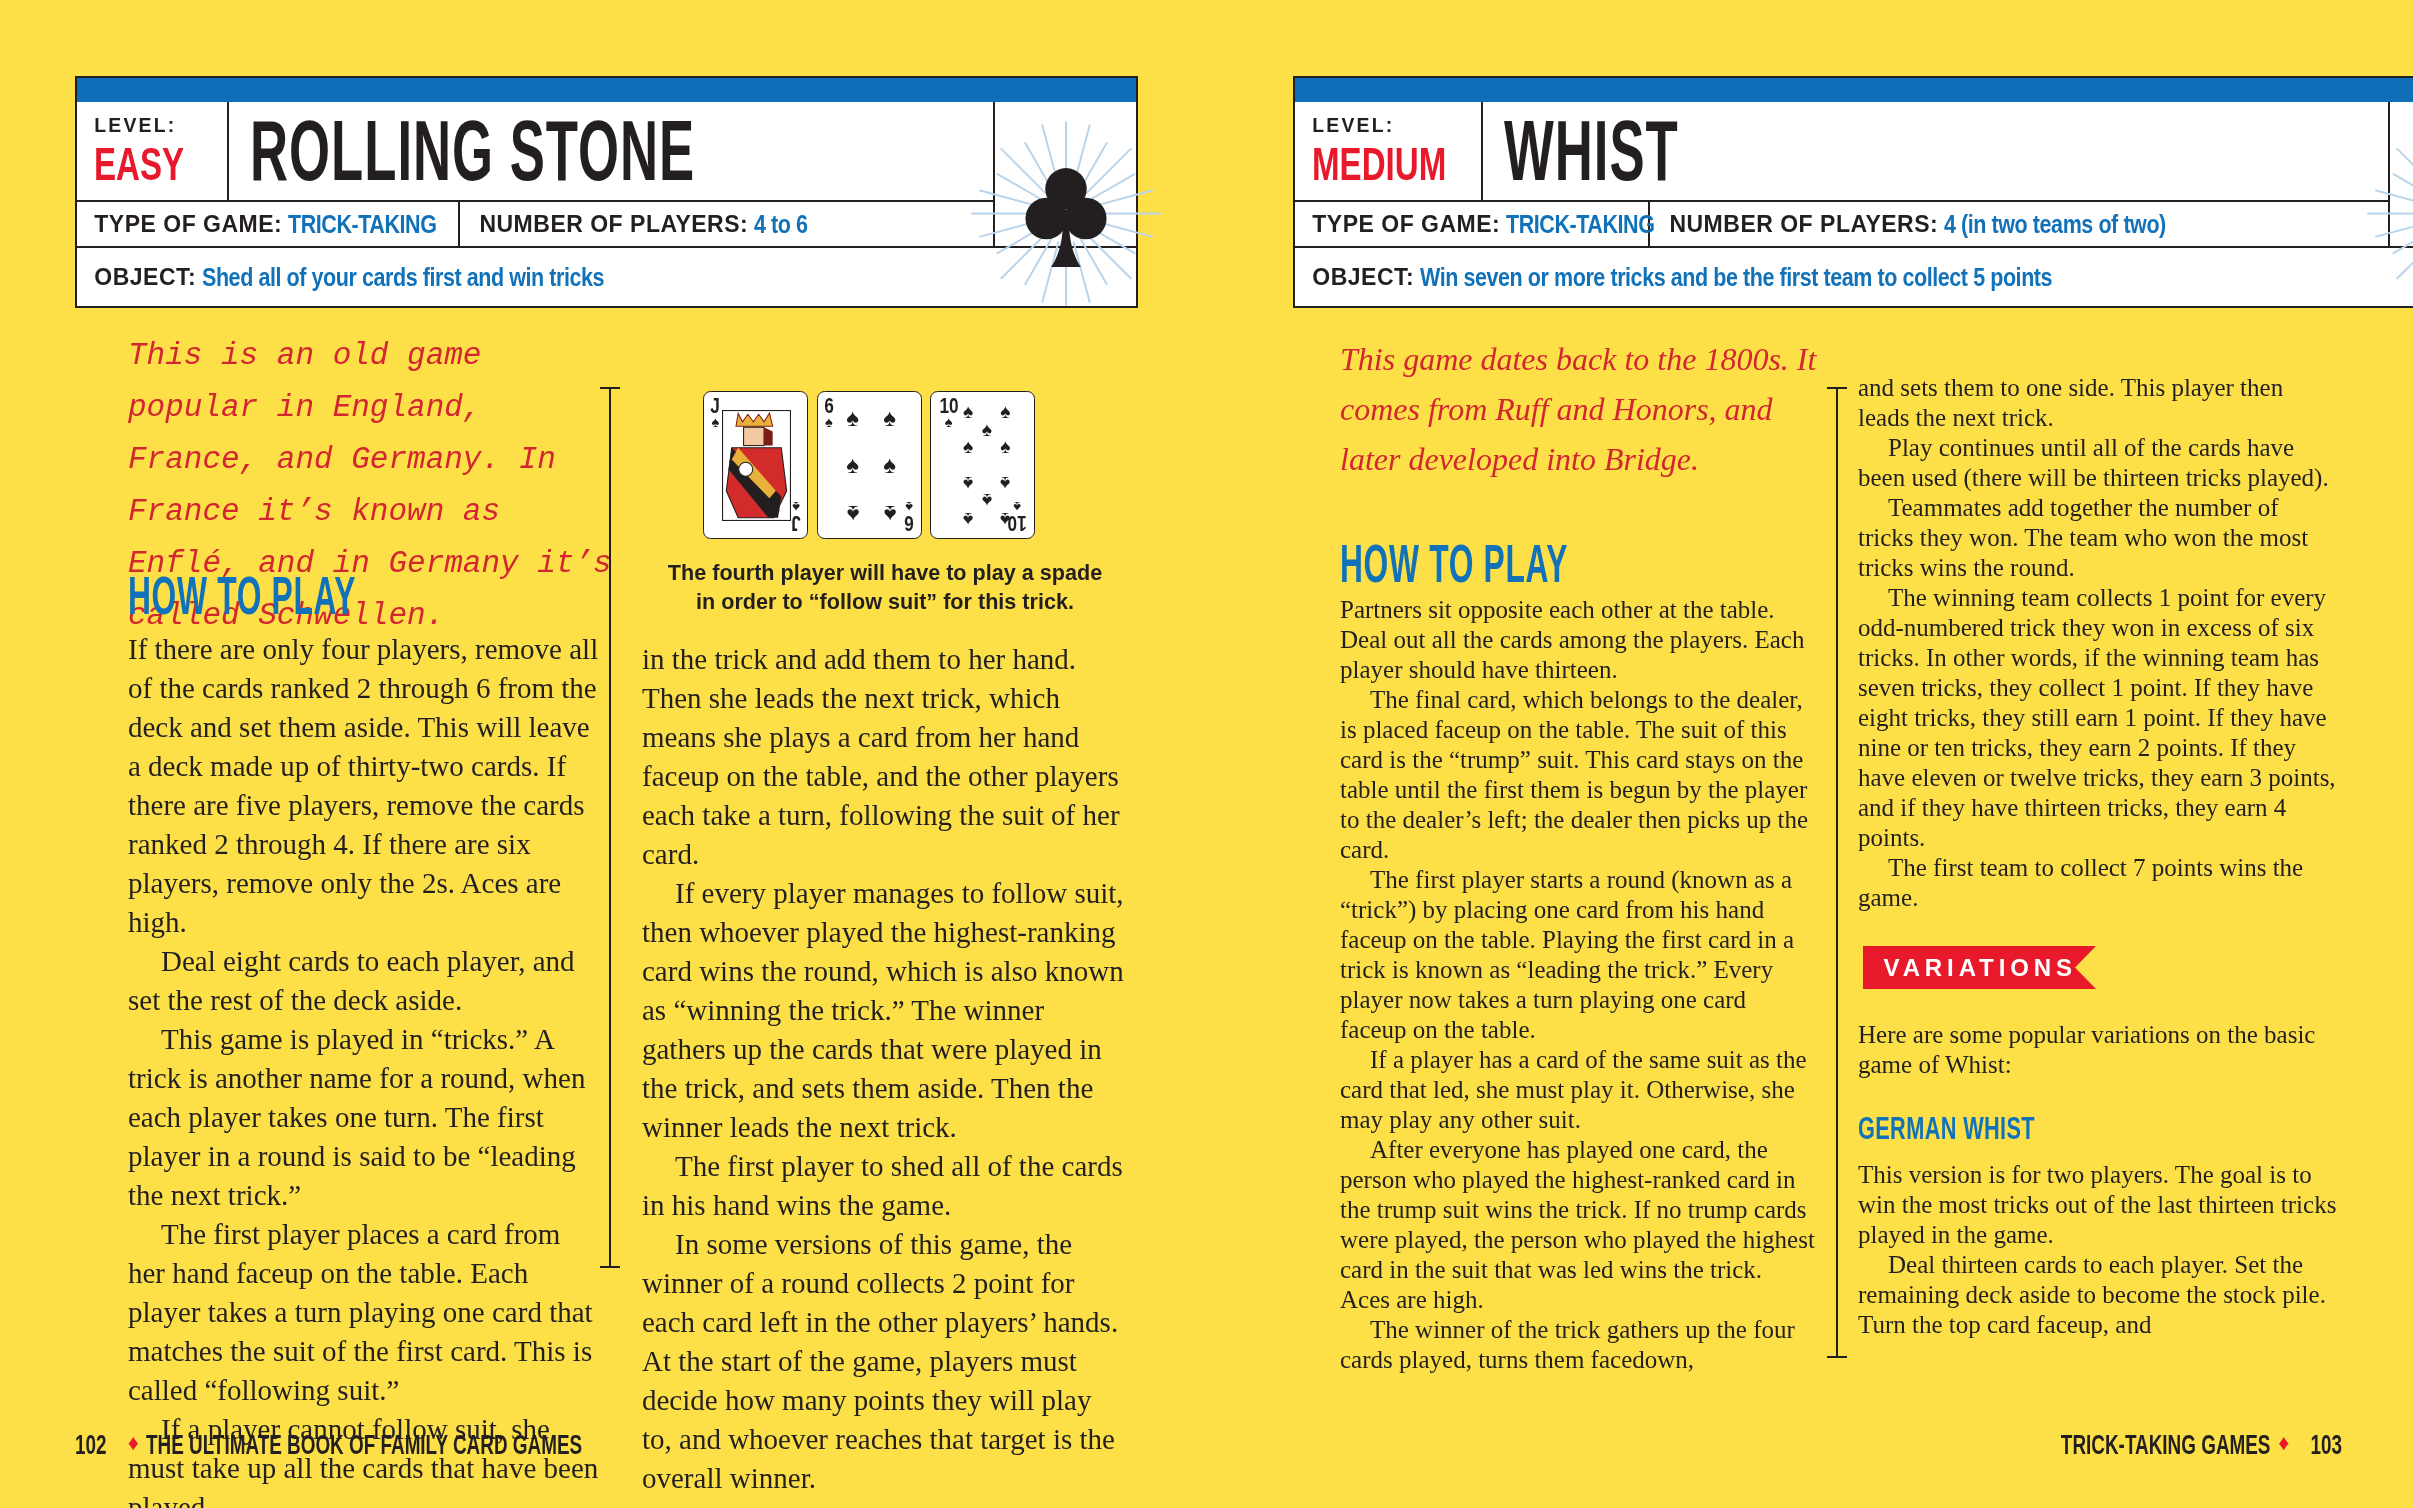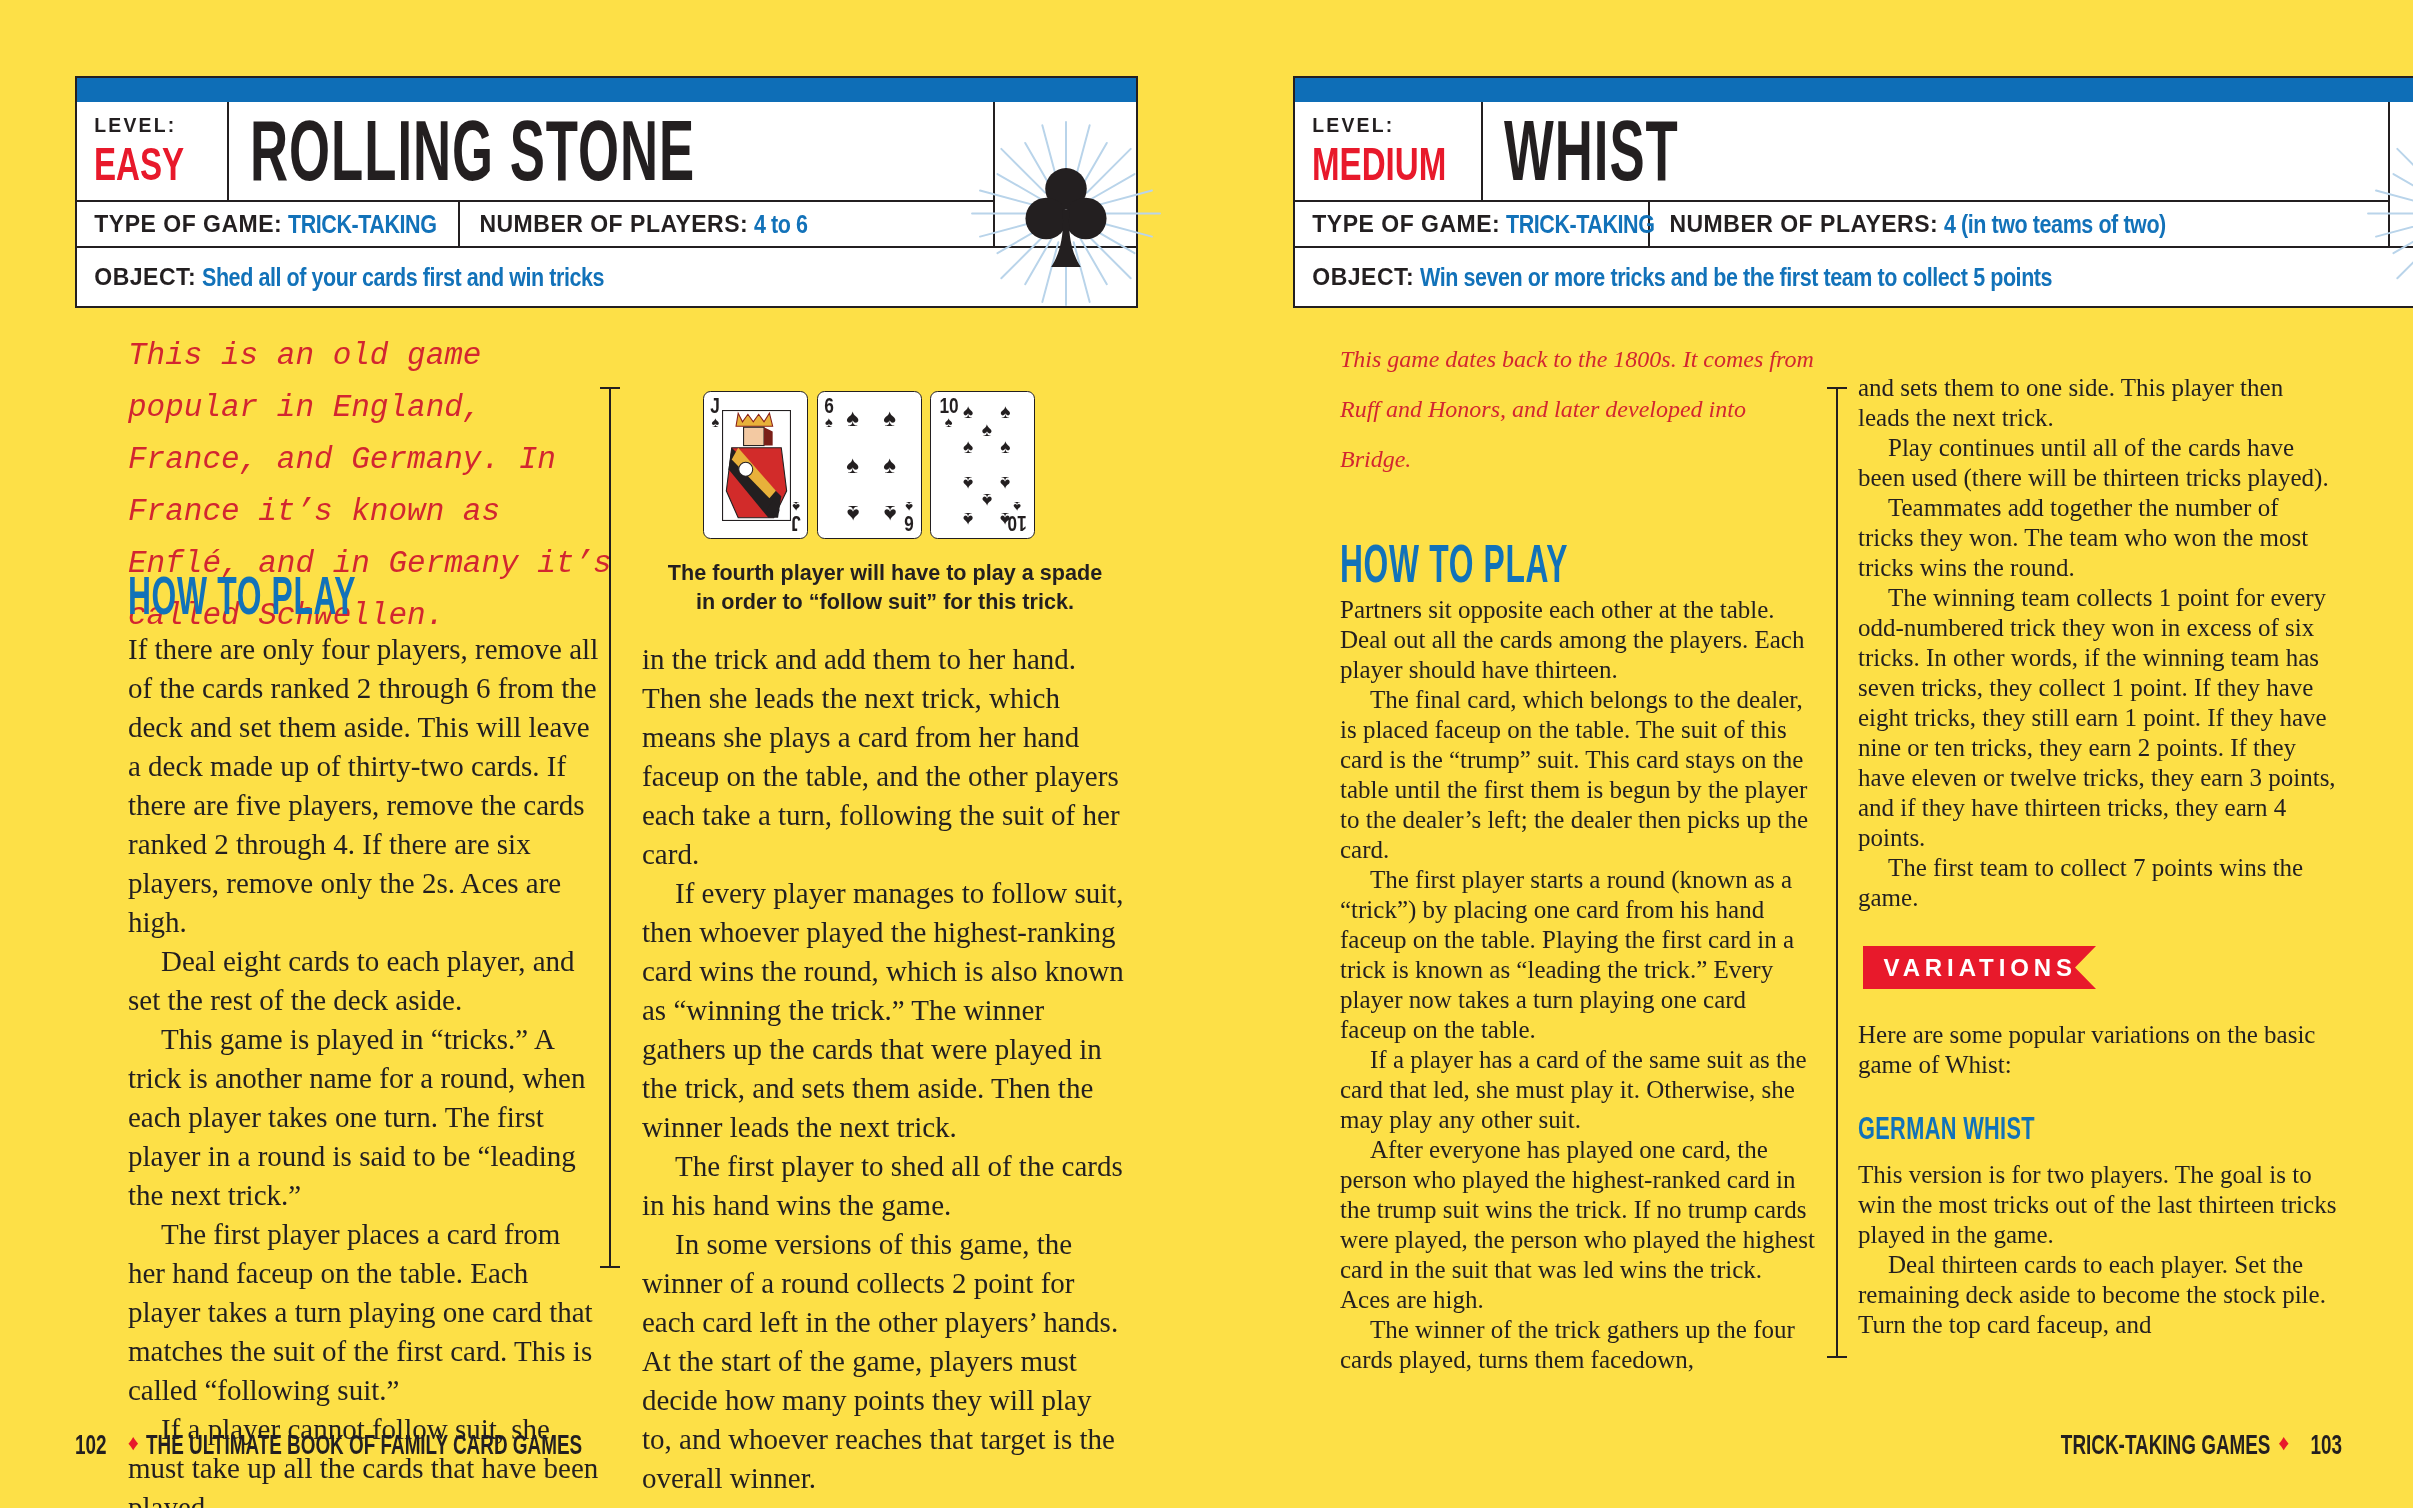--- a/index.html
+++ b/index.html
@@ -36,21 +36,21 @@
        display:inline-block;transform:scaleX(.86);transform-origin:0 50%;letter-spacing:-0.5px;margin-left:5.4px;white-space:nowrap;}
   .cond{font-family:"Liberation Sans",sans-serif;font-weight:bold;display:inline-block;
         transform:scaleX(.62);transform-origin:0 50%;white-space:nowrap;}
   .level-val{font-size:46px;color:var(--red);transform:scaleX(.72);line-height:1.05;margin-top:3.2px;}
   .game-title{font-size:85px;letter-spacing:1.6px;color:var(--ink);}
   
   .burst{position:absolute;left:50%;top:3.2px;transform:translateX(-50%);overflow:visible;z-index:4;}
   
   .abs{position:absolute;}
   .intro{font-style:italic;color:var(--intro-red);font-size:31px;line-height:52px;}
-  .intro-r{font-size:24px;line-height:50px;}
+  .intro-r{font-size:32px;line-height:50px;}
   .howto{font-size:53px;color:var(--blue);letter-spacing:1.1px;transform:scaleX(.6);}
   .body-l{font-size:29px;line-height:39px;}
   .body-r{font-size:25px;line-height:30px;}
   .body-l p,.body-r p{margin:0;}
   .body-l p + p{text-indent:33px;}
   .body-r p + p{text-indent:30px;}
   .vrule{position:absolute;width:2.2px;background:var(--ink);}
   .vrule::before,.vrule::after{content:"";position:absolute;left:-8.6px;width:19.4px;height:2.2px;background:var(--ink);}
   .vrule::before{top:0;}
   .vrule::after{bottom:0;}

